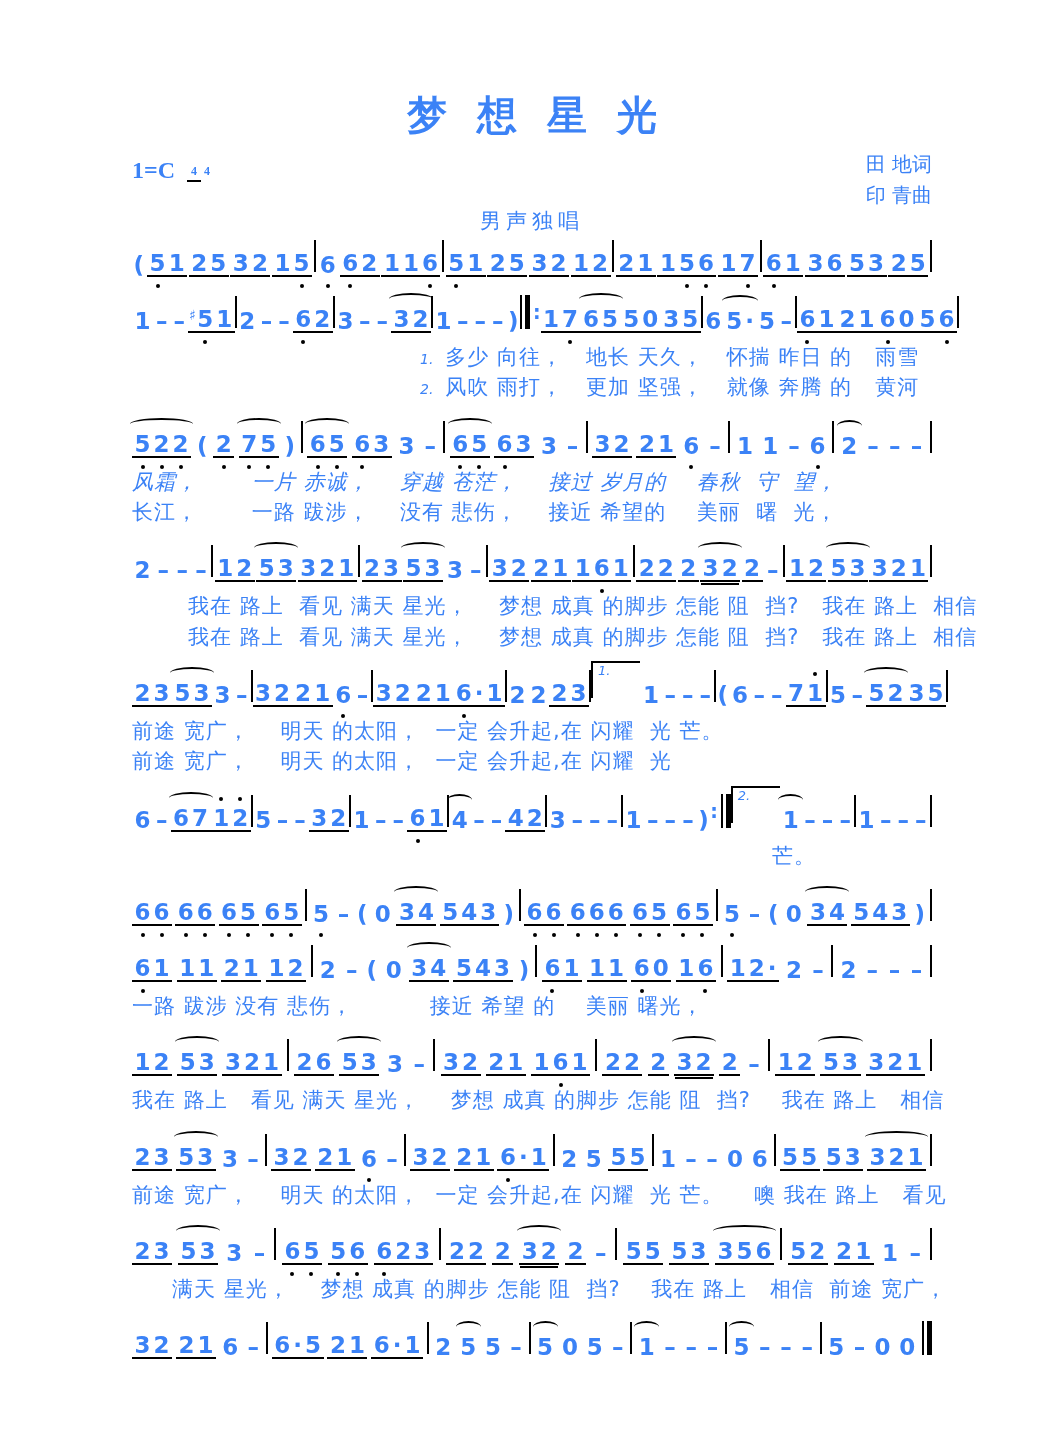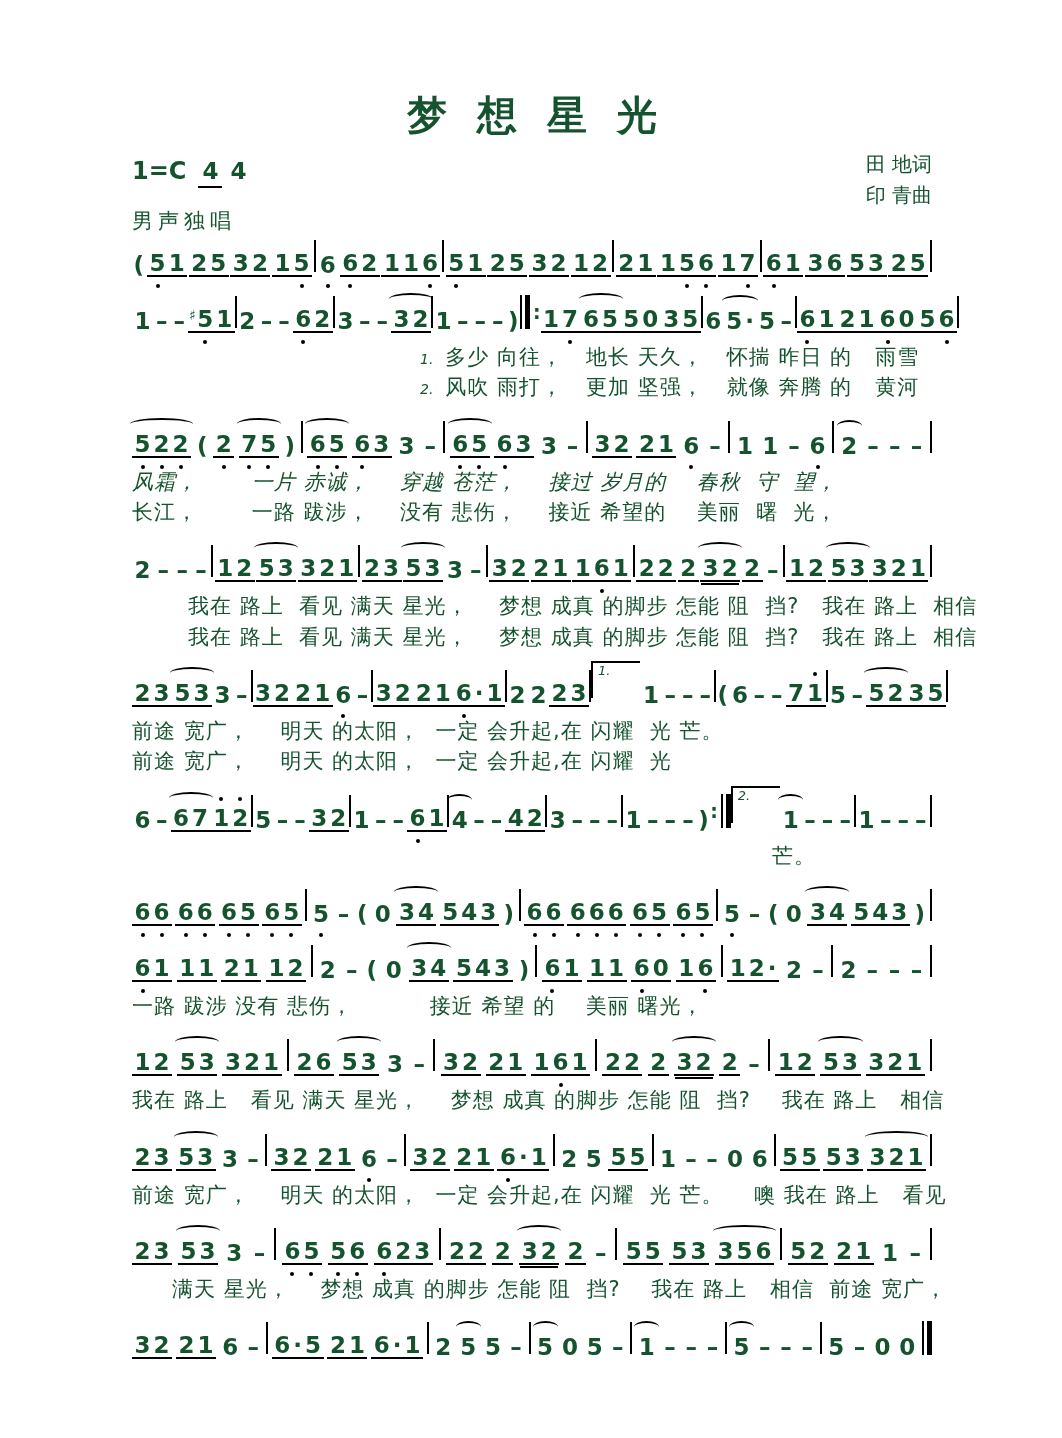--- a/index.html
+++ b/index.html
@@ -1,27 +1,27 @@
 <!DOCTYPE html>
 <html><head>
 <meta charset="utf-8">
 <style>
   html,body{margin:0;padding:0;background:#888;}
   .page{width:1062px;height:1438px;background:#ffffff;overflow:hidden;position:relative;
-        font-family:"DejaVu Sans",sans-serif;color:#14532d;margin:0 auto;}
+        font-family:"DejaVu Sans",sans-serif;color:#3b82f6;margin:0 auto;}
   .content{padding:88px 130px 0 132px;}
   .title{text-align:center;font-family:"DejaVu Serif",serif;font-weight:bold;
          font-size:40px;letter-spacing:30px;padding-left:30px;margin:0 0 6px 0;}
   .keyrow{display:flex;justify-content:space-between;align-items:flex-start;margin-top:2px;height:64px;}
-  .keysig{font-size:24px;font-weight:bold;display:flex;align-items:center;margin-top:8px;}
-  .frac{display:inline-block;text-align:center;font-size:23px;font-weight:bold;line-height:1;margin-left:12px;}
+  .keysig{font-size:24px;font-weight:bold;display:flex;align-items:center;margin-top:8px;font-family:Liberation Serif, serif;}
+  .frac{display:inline-block;text-align:center;font-size:12px;font-weight:bold;line-height:1;margin-left:12px;}
   .frac .top{border-bottom:2px solid #000;padding:0 4px 2px;}
   .frac .bot{padding-top:2px;}
   .credits{font-size:20px;line-height:1.55;text-align:left;}
-  .subtitle{text-align:left;font-size:21px;letter-spacing:5px;margin-top:-6px;}
+  .subtitle{text-align:center;font-size:21px;letter-spacing:5px;margin-top:-6px;}
   .tempo{font-size:18px;font-weight:bold;margin:16px 0 2px 16px;}
   .system{margin-bottom:14px;}
   .mline{display:flex;justify-content:space-between;align-items:flex-end;height:42px;margin-bottom:10px;}
   .note{display:inline-flex;align-items:flex-end;position:relative;padding:0 1px;}
   .u1{border-bottom:2px solid #000;}
   .u2{border-bottom:2px solid #000;position:relative;}
   .u2::after{content:"";position:absolute;left:1px;right:1px;bottom:-5px;border-top:2px solid #000;}
   .d,.dash,.dot,.pp{font-weight:bold;font-size:23px;line-height:1.05;padding:0 1.5px;position:relative;display:inline-block;}
   .dash{padding:0 2px;}
   .sharp{font-weight:bold;font-size:14px;display:inline-block;transform:translateY(-8px);}

